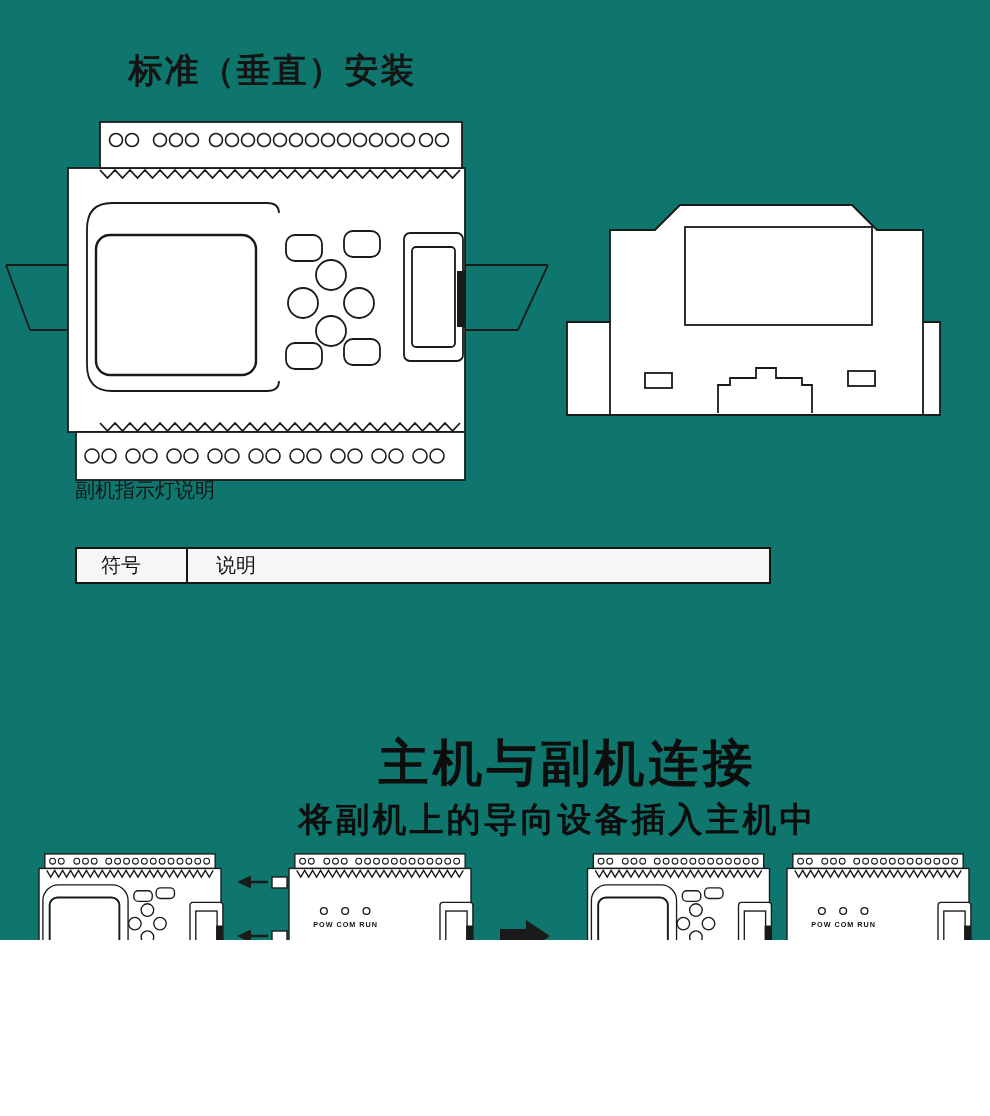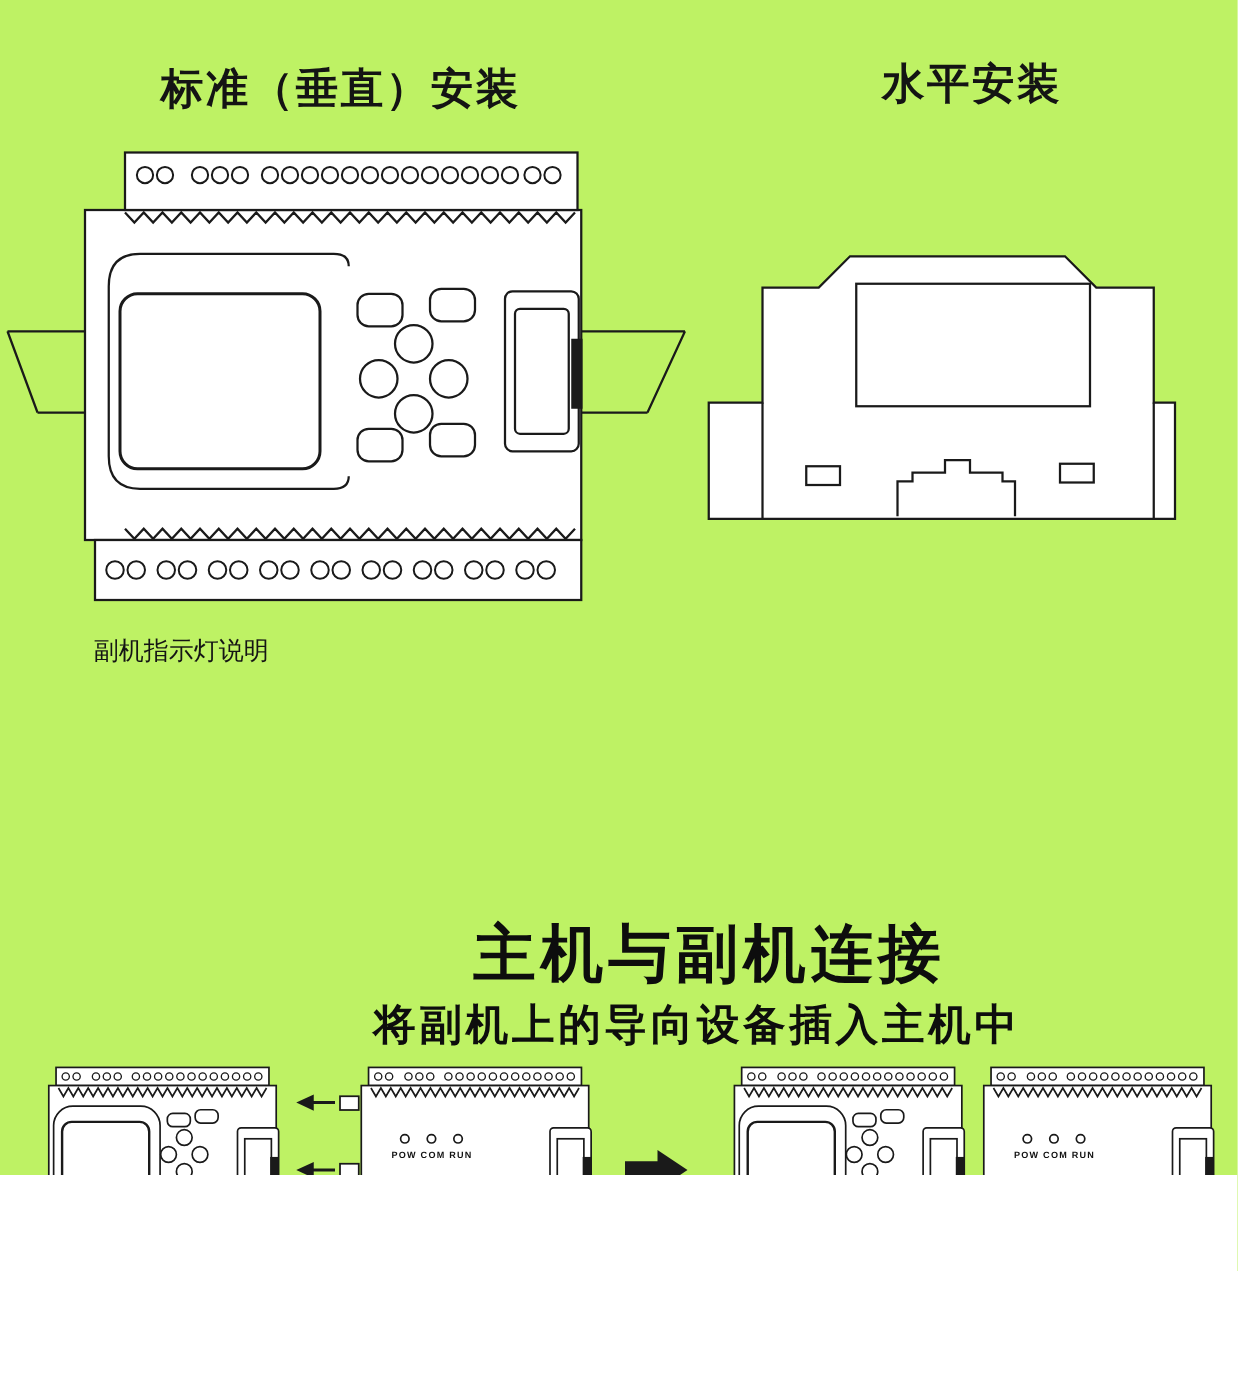--- a/index.html
+++ b/index.html
@@ -1,17 +1,17 @@
 <!DOCTYPE html>
 <html><head>
 <meta charset="utf-8">
 <style>
   *{box-sizing:border-box;margin:0;padding:0}
   body{background:#fff;font-family:"Liberation Sans",sans-serif}
-  .page{position:relative;width:990px;height:940px;background:#bef264;color:#111;overflow:hidden}
+  .page{position:relative;width:990px;height:940px;background:#0f766e;color:#111;overflow:hidden}
   .abs{position:absolute}
   .serif{font-family:"Liberation Serif",serif}
   .sect-title{font-weight:700;font-size:34px;letter-spacing:2px;text-align:center;color:#141414}
   .ind-heading{font-size:20px;color:#141414}
   .ind-table{border-collapse:collapse;font-size:20px;table-layout:fixed;width:696px;background:#f6f6f6}
   .ind-table th,.ind-table td{border:2px solid #141414;font-weight:400;text-align:left;height:35px;padding:2px 6px 2px 24px;white-space:nowrap;overflow:hidden}
   .ind-table .c1{width:111px}
   .ind-table .c2{padding-left:28px}
   .conn-title{font-weight:700;font-size:50px;letter-spacing:4px;text-align:center;color:#0d0d0d}
   .conn-sub{font-weight:700;font-size:34px;letter-spacing:3px;text-align:center;color:#0d0d0d}
@@ -24,21 +24,20 @@
   .sm .ln,.sm .wf{stroke-width:1.4}
   .sm .dots circle{stroke-width:1.1}
   .svg-lbl{font-family:"Liberation Sans",sans-serif;font-size:7.5px;font-weight:700;fill:#111}
 </style>
 </head>
 <body>
 
 <div class="page">
 
   <div class="abs serif sect-title" style="left:90px;top:48px;width:365px">标准（垂直）安装</div>
-  <div class="abs serif sect-title" style="left:650px;top:44px;width:255px">水平安装</div>
 
   <svg class="abs" style="left:0;top:113px" width="555" height="372" viewBox="0 0 555 372">
     <g>
       <path class="ln" d="M6,152 H548 M30,217 H518 M6,152 L30,217 M548,152 L518,217"></path>
     </g>
     <rect class="wf" x="68" y="55" width="397" height="264"></rect>
     <g>
       <rect class="wf" x="100" y="9" width="362" height="46"></rect>
       <g class="dots">
           <circle cx="116" cy="27" r="6.5"></circle>
@@ -117,24 +116,28 @@
 
   <svg class="abs" style="left:555px;top:192px" width="400" height="232" viewBox="0 0 400 232">
     <path class="wf" d="M12,130 H55 V38 H100 L125,13 H297 L322,38 H368 V130 H385 V223 H12 Z"></path>
     <path class="ln" d="M55,130 V223 M368,130 V223"></path>
     <rect class="ln" x="130" y="35" width="187" height="98"></rect>
     <rect class="ln" x="90" y="181" width="27" height="15"></rect>
     <rect class="ln" x="293" y="179" width="27" height="15"></rect>
     <path class="ln" d="M163,221 V193 H175 V186 H201 V176 H221 V186 H247 V193 H257 V221"></path>
   </svg>
 
-  <div class="abs ind-heading" style="left:75px;top:507px">副机指示灯说明</div>
+  <div class="abs ind-heading" style="left:75px;top:477px">副机指示灯说明</div>
 
   <table class="abs ind-table" style="left:75px;top:547px">
     <tbody>
+        <tr>
+      <th class="c1">符号</th>
+      <th class="c2">说明</th>
+    </tr>
   </tbody>
     </table>
 
   <div class="abs conn-title" style="left:125px;top:730px;width:885px">主机与副机连接</div>
   <div class="abs conn-sub" style="left:110px;top:797px;width:895px">将副机上的导向设备插入主机中</div>
 
   <svg class="abs" style="left:0;top:845px" width="990" height="205" viewBox="0 0 990 205">
     <defs>
       <symbol id="sym-master" viewBox="0 0 200 186">
         <g class="sm">

